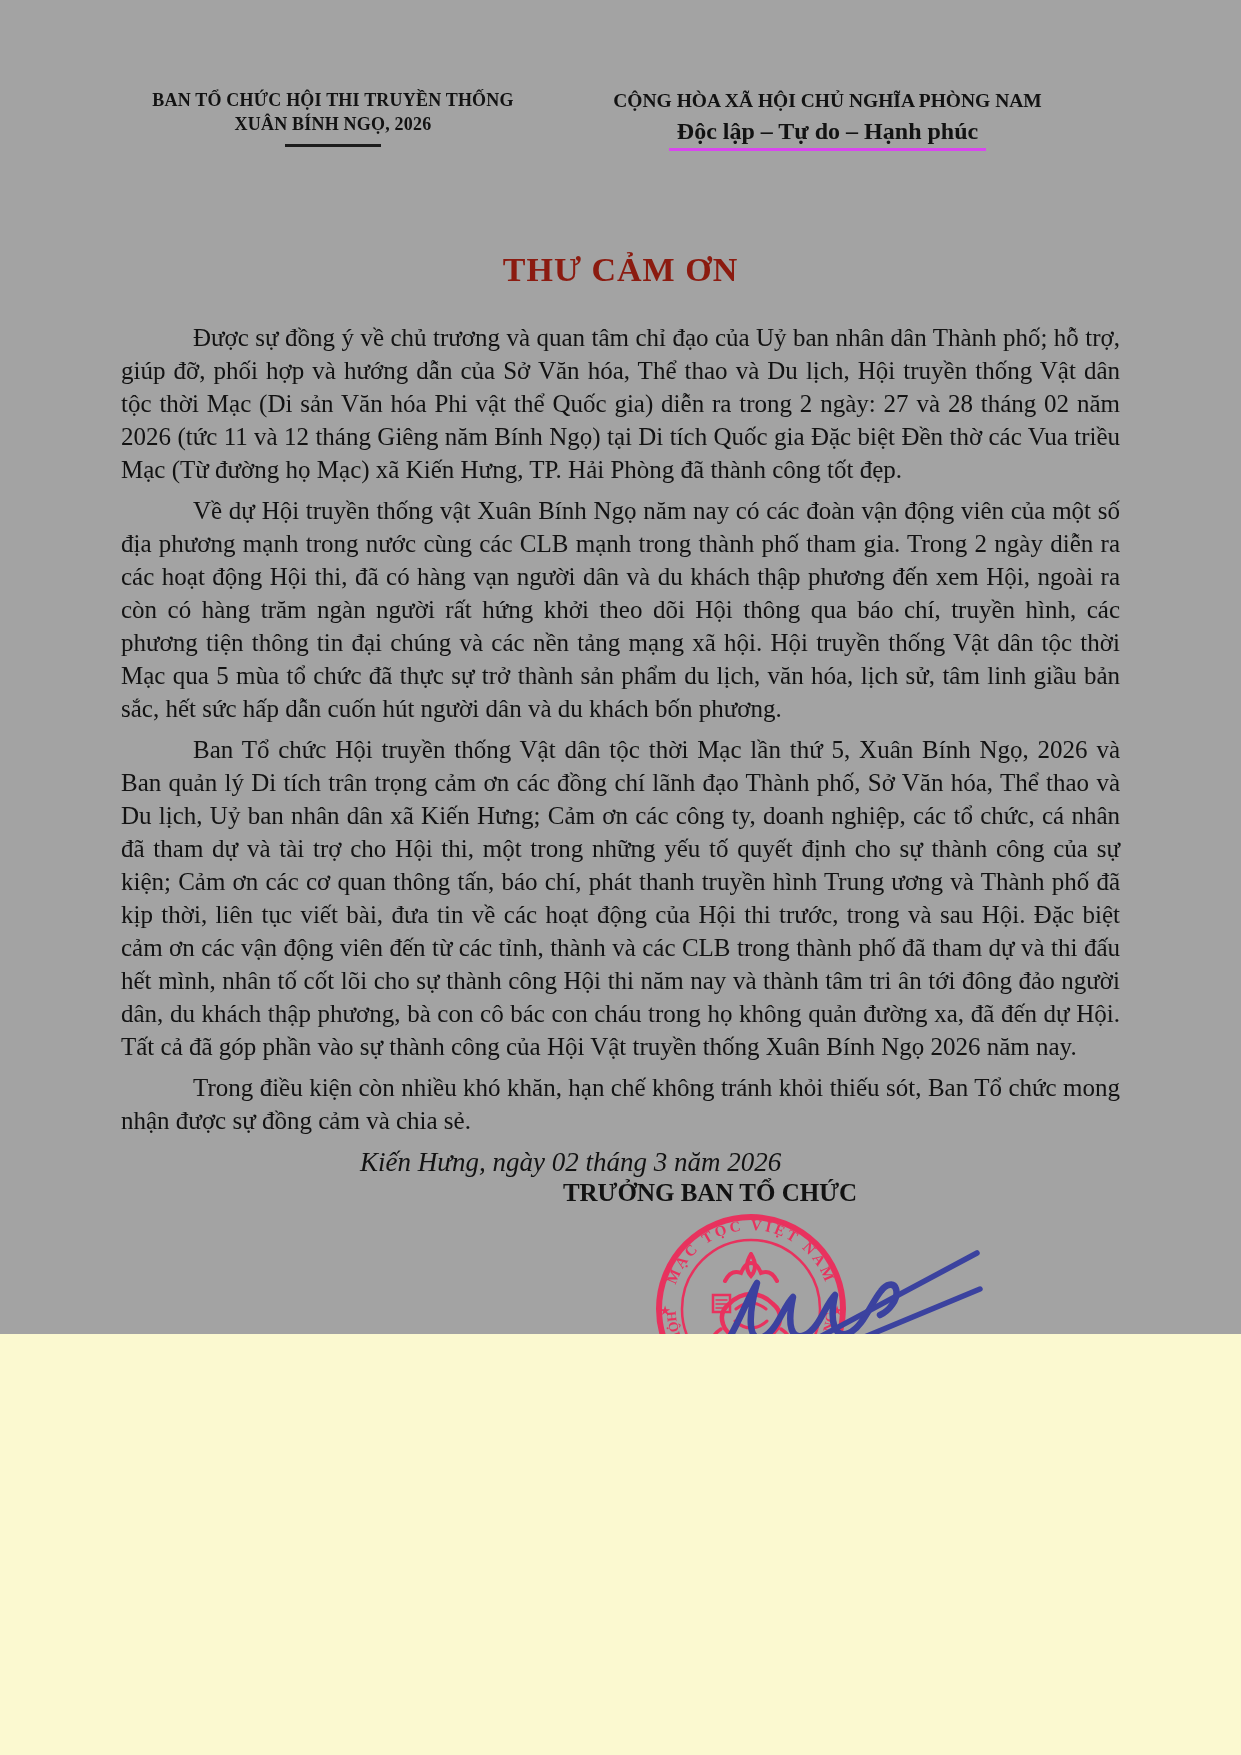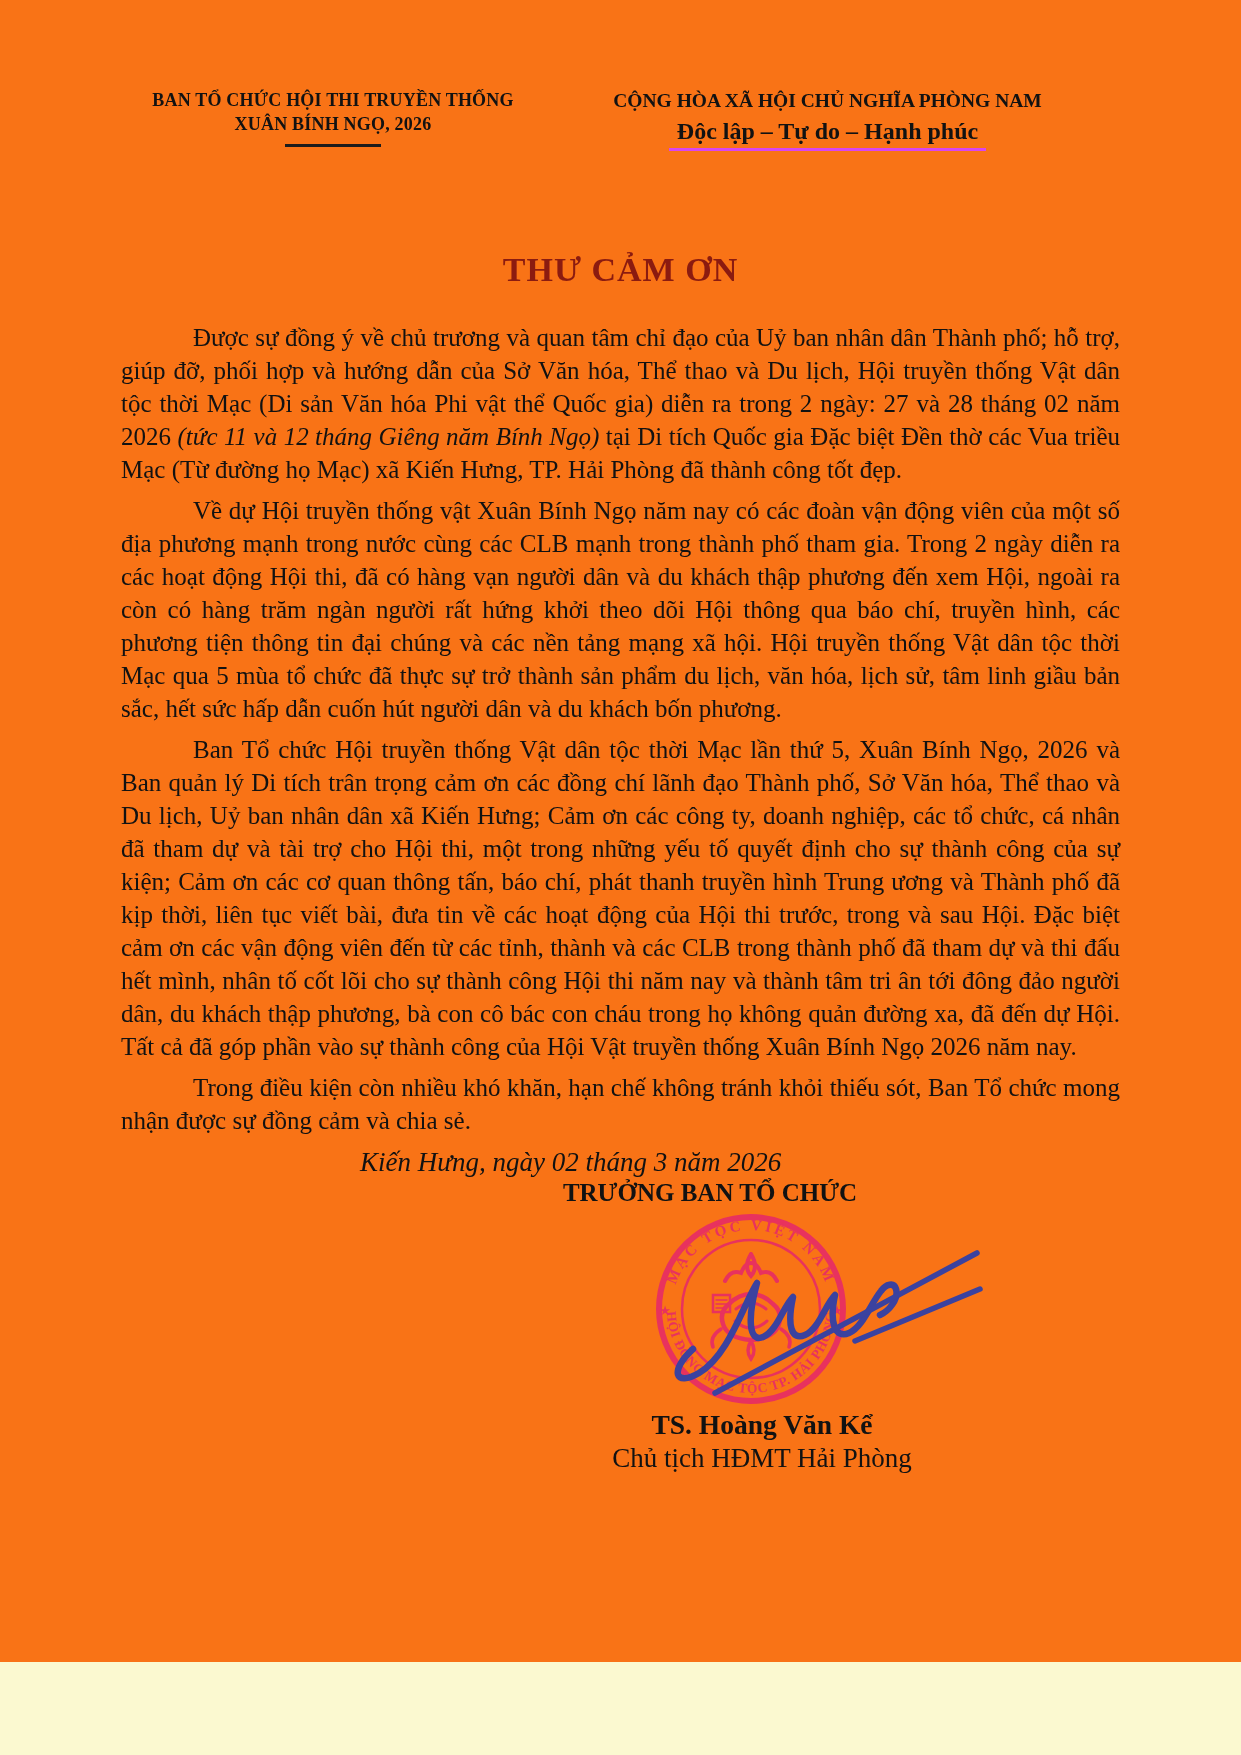--- a/index.html
+++ b/index.html
@@ -1,41 +1,41 @@
 <!DOCTYPE html>
 <html><head>
 <meta charset="utf-8">
 <style>
   html,body{margin:0;padding:0;}
   body{background:#FBF9D0;}
   .page{
     position:relative;
-    width:1241px;height:1662px;
-    background:#f97316;
+    width:1241px;height:1334px;
+    background:#a3a3a3;
     font-family:"Liberation Serif","DejaVu Serif",serif;
     color:#121212;
     overflow:hidden;
   }
   
   .header{display:flex;align-items:flex-start;padding-top:88px;}
   .header-left{margin-left:128px;width:410px;text-align:center;
     font-weight:bold;font-size:18px;line-height:24px;letter-spacing:.2px;}
   .header-rule{width:96px;border-top:3px solid #1c1c1c;margin:8px auto 0;}
   .header-right{margin-left:32px;width:515px;text-align:center;}
   .nation{font-weight:bold;font-size:19.5px;line-height:26px;}
   .motto{display:inline-block;font-weight:bold;font-size:24px;line-height:30px;
     border-bottom:3px solid #d946ef;padding:0 8px 2px;margin-top:2px;}
   
   .doc-title{margin-top:96px;text-align:center;font-weight:bold;font-size:34px;
     line-height:46px;color:#8B1B10;letter-spacing:1px;}
   
   .body-text{margin:28px 121px 0 121px;}
   .body-text p{margin:0 0 8px 0;text-align:justify;text-indent:72px;
     font-size:25px;line-height:33px;}
-  .italic{font-style:italic;}
+  .italic{}
   
   .sig-date{margin-left:360px;width:700px;text-align:left;
     font-style:italic;font-size:27px;line-height:30px;margin-top:10px;}
   .sig-role{margin-left:360px;width:700px;text-align:center;
     font-weight:bold;font-size:25px;line-height:28px;margin-top:2px;}
   .seal-wrap{position:relative;height:202px;}
   .stamp-svg{position:absolute;left:651px;top:2px;}
   .ink-svg{position:absolute;left:655px;top:34px;}
   .sig-name{margin-left:412px;width:700px;text-align:center;
     font-weight:bold;font-size:27.5px;line-height:31px;}

